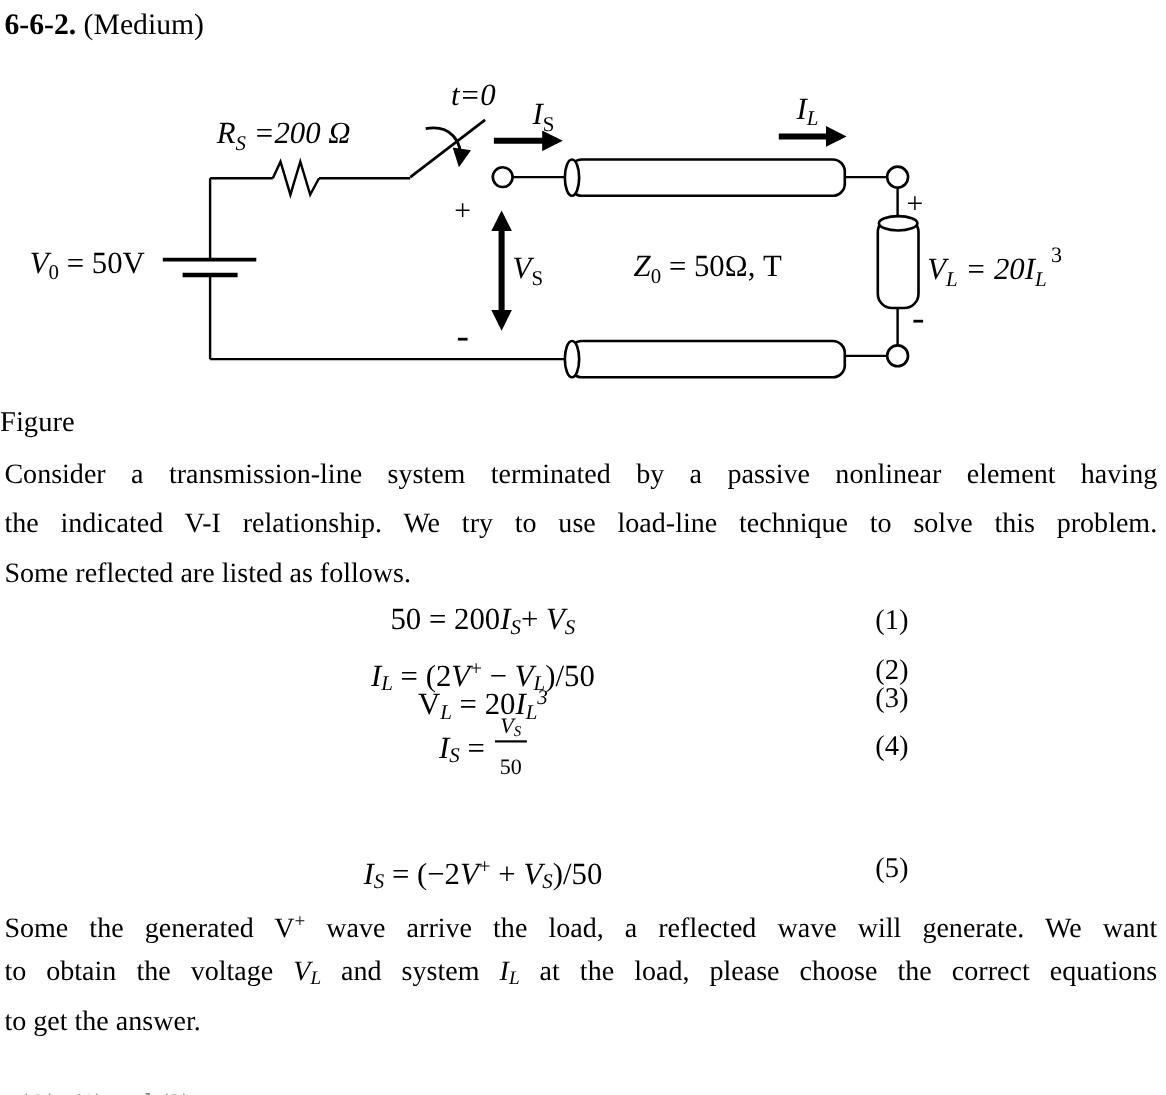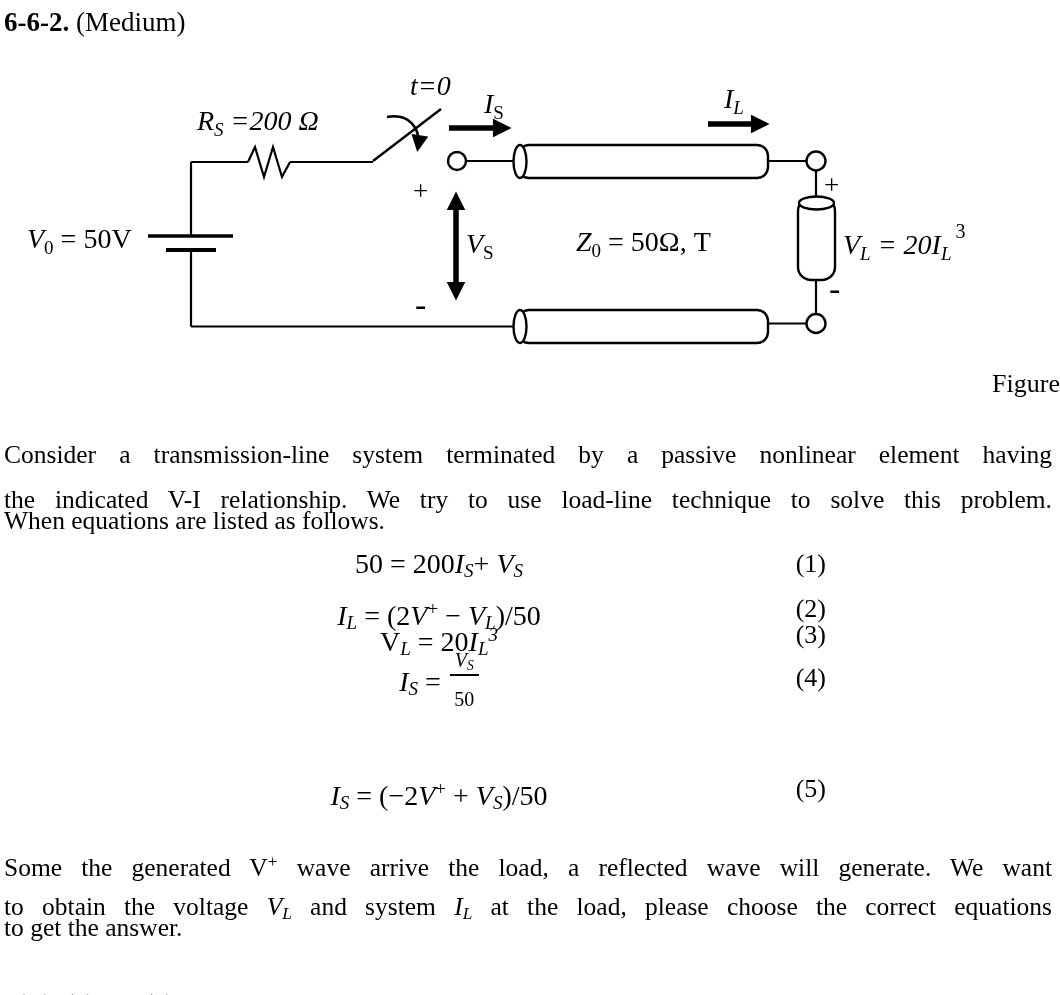--- a/index.html
+++ b/index.html
@@ -5,23 +5,23 @@
   html,body{margin:0;padding:0;}
   body{
     width:1060px;height:995px;position:relative;overflow:hidden;
     background:#ffffff;color:#000;
     font-family:"Liberation Serif",serif;
   }
   .abs{position:absolute;}
   #title{left:4px;top:5px;font-size:27px;line-height:34px;}
   #title .bold{font-weight:bold;margin-top:10px;}
   #circuit-svg{position:absolute;left:0;top:58px;}
-  #figure-caption{left:0;top:366px;width:1060px;text-align:right;font-size:26px;line-height:36px;}
+  #figure-caption{left:0;top:366px;width:1060px;text-align:left;font-size:26px;line-height:36px;}
   .bodyline{position:absolute;left:4px;right:8px;height:45px;line-height:45px;font-size:25.5px;white-space:normal;}
-  .just{text-align:justify;text-align-last:justify;margin-top:24px;}
+  .just{text-align:justify;text-align-last:justify;}
   .eq-row{position:absolute;left:0;width:852px;height:40px;line-height:40px;font-size:28px;}
   .eq-row.tall{height:56px;line-height:56px;}
   .eq-center{padding-left:26px;text-align:center;}
   .eq-num{position:absolute;right:26px;top:0;font-size:26px;}
   .seg-i{font-style:italic;}
   .seg-sub{font-size:0.68em;font-style:italic;vertical-align:-0.22em;}
   .seg-sup{font-size:0.68em;vertical-align:0.5em;}
   .seg-supi{font-size:0.68em;font-style:italic;vertical-align:0.5em;}
   .frac{display:inline-block;vertical-align:-0.55em;text-align:center;line-height:1.05;margin-left:2px;}
   .fnum{display:block;font-size:20px;border-bottom:2px solid #000;padding:0 5px 1px;}
@@ -114,21 +114,21 @@
   <text class="signt" x="413" y="200">+</text>
   <text class="minust" x="415" y="316">-</text>
   <text class="signt" x="824" y="194">+</text>
   <text class="minust" x="829" y="300">-</text>
 </svg>
 
 <div class="abs" id="figure-caption">Figure</div>
 
 <div class="bodyline just" style="top:408px">Consider a transmission-line system terminated by a passive nonlinear element having</div>
 <div class="bodyline just" style="top:453px">the indicated V-I relationship. We try to use load-line technique to solve this problem.</div>
-<div class="bodyline" style="top:498px">When equations are listed as follows.</div>
+<div class="bodyline" style="top:498px">Some reflected are listed as follows.</div>
 
 <div class="eq-row" style="top:544px">
   <div class="eq-center"><span class="seg-n">50 = 200</span><span class="seg-i">I</span><span class="seg-sub">S</span><span class="seg-n">+ </span><span class="seg-i">V</span><span class="seg-sub">S</span></div>
   <span class="eq-num">(1)</span>
 </div>
 <div class="eq-row" style="top:589px">
   <div class="eq-center"><span class="seg-i">I</span><span class="seg-sub">L</span><span class="seg-n"> = (2</span><span class="seg-i">V</span><span class="seg-sup">+</span><span class="seg-n"> − </span><span class="seg-i">V</span><span class="seg-sub">L</span><span class="seg-n">)/50</span></div>
   <span class="eq-num">(2)</span>
 </div>
 <div class="eq-row" style="top:615px">

